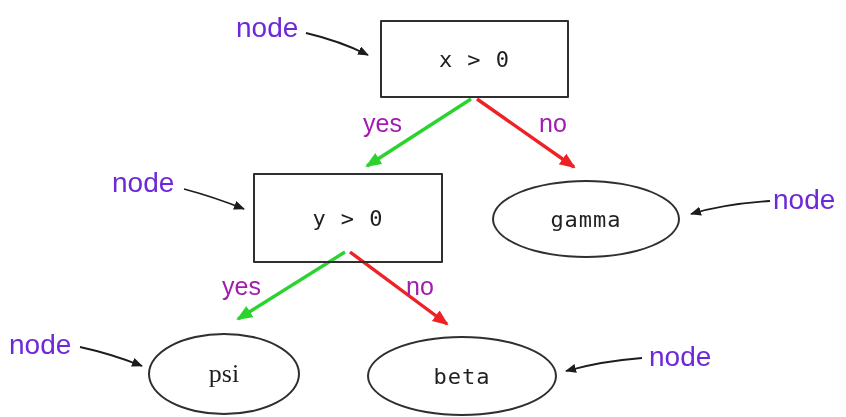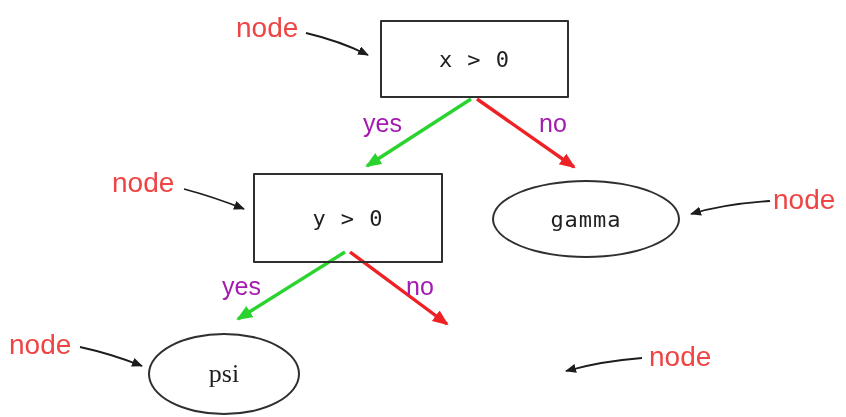--- a/index.html
+++ b/index.html
@@ -36,21 +36,21 @@
     white-space: pre;
   }
   .sans-node-label {
     font-family: Liberation Serif, serif;
     font-size: 26px;
     color: #1f1f1f;
   }
   .annot {
     position: absolute;
     font-size: 28px;
-    color: #ef4444;
+    color: #6d28d9;
     line-height: 1;
     white-space: nowrap;
   }
   .edge-label {
     position: absolute;
     font-size: 25px;
     color: #a21caf;
     line-height: 1;
     white-space: nowrap;
   }
@@ -94,20 +94,23 @@
   </div>
 
   <div class="node ellipse" style="left:492px; top:180px; width:188px; height:78px;">
     <span class="mono-label">gamma</span>
   </div>
 
   <div class="node ellipse" style="left:148px; top:333px; width:152px; height:82px;">
     <span class="sans-node-label">psi</span>
   </div>
 
+  <div class="node ellipse" style="left:367px; top:336px; width:190px; height:80px;">
+    <span class="mono-label">beta</span>
+  </div>
 
   <div class="edge-label" style="left:363px; top:111px;">yes</div>
   <div class="edge-label" style="left:539px; top:111px;">no</div>
   <div class="edge-label" style="left:222px; top:274px;">yes</div>
   <div class="edge-label" style="left:406px; top:274px;">no</div>
 
   <div class="annot" style="left:236px; top:14px;">node</div>
   <div class="annot" style="left:112px; top:169px;">node</div>
   <div class="annot" style="left:773px; top:186px;">node</div>
   <div class="annot" style="left:9px; top:331px;">node</div>

